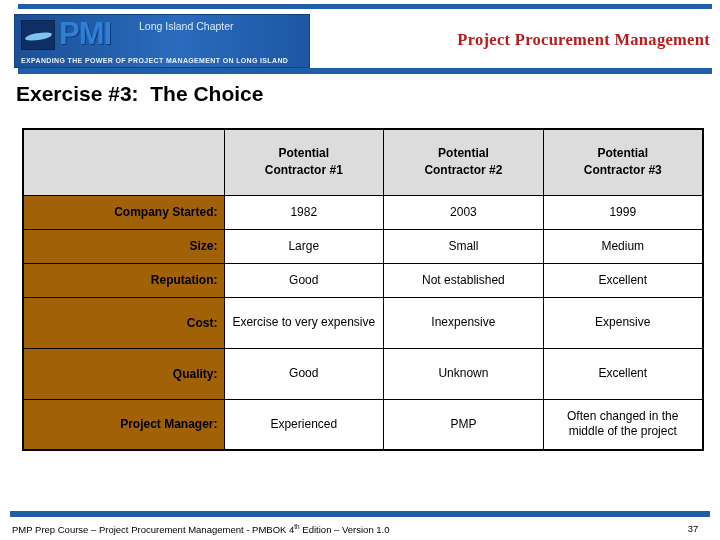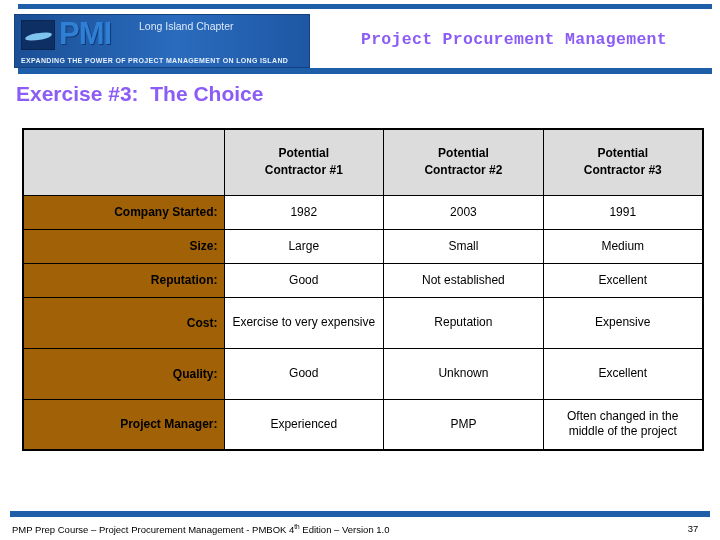--- a/index.html
+++ b/index.html
@@ -96,45 +96,45 @@
     font-weight: bold;
     letter-spacing: 0.35px;
     font-family: "Liberation Sans", sans-serif;
   }
 
   .header-title {
     position: absolute;
     left: 318px;
     top: 20px;
     width: 392px;
-    text-align: center;
+    text-align: right;
     font-size: 16.5px;
     font-weight: bold;
-    color: #8b5cf6;
+    color: #b91c1c;
     letter-spacing: 0.3px;
-    font-family: Liberation Mono, monospace;
+    font-family: Liberation Serif, serif;
   }
 
   .header-rule {
     position: absolute;
     left: 18px;
     top: 68px;
     width: 694px;
     height: 6px;
     background: #1F5FA9;
   }
 
   
   .slide-heading {
     position: absolute;
     left: 16px;
     top: 82px;
     font-size: 21px;
     font-weight: bold;
-    color: #8b5cf6;
+    color: #000000;
     white-space: pre;
     font-family: "Liberation Sans", sans-serif;
   }
 
   
   .table-wrap {
     position: absolute;
     left: 22px;
     top: 128px;
     width: 680px;
@@ -264,38 +264,38 @@
           <span>Potential</span><br>
           <span>Contractor #3</span>
         </th>
       </tr>
     </thead>
     <tbody>
       <tr class="r-short">
         <td class="rowlabel">Company Started:</td>
         <td class="cell">1982</td>
         <td class="cell">2003</td>
-        <td class="cell">1991</td>
+        <td class="cell">1999</td>
       </tr>
       <tr class="r-short">
         <td class="rowlabel">Size:</td>
         <td class="cell">Large</td>
         <td class="cell">Small</td>
         <td class="cell">Medium</td>
       </tr>
       <tr class="r-short">
         <td class="rowlabel">Reputation:</td>
         <td class="cell">Good</td>
         <td class="cell">Not established</td>
         <td class="cell">Excellent</td>
       </tr>
       <tr class="r-tall">
         <td class="rowlabel">Cost:</td>
         <td class="cell">Exercise to very expensive</td>
-        <td class="cell">Reputation</td>
+        <td class="cell">Inexpensive</td>
         <td class="cell">Expensive</td>
       </tr>
       <tr class="r-tall">
         <td class="rowlabel">Quality:</td>
         <td class="cell">Good</td>
         <td class="cell">Unknown</td>
         <td class="cell">Excellent</td>
       </tr>
       <tr class="r-tall">
         <td class="rowlabel">Project Manager:</td>

